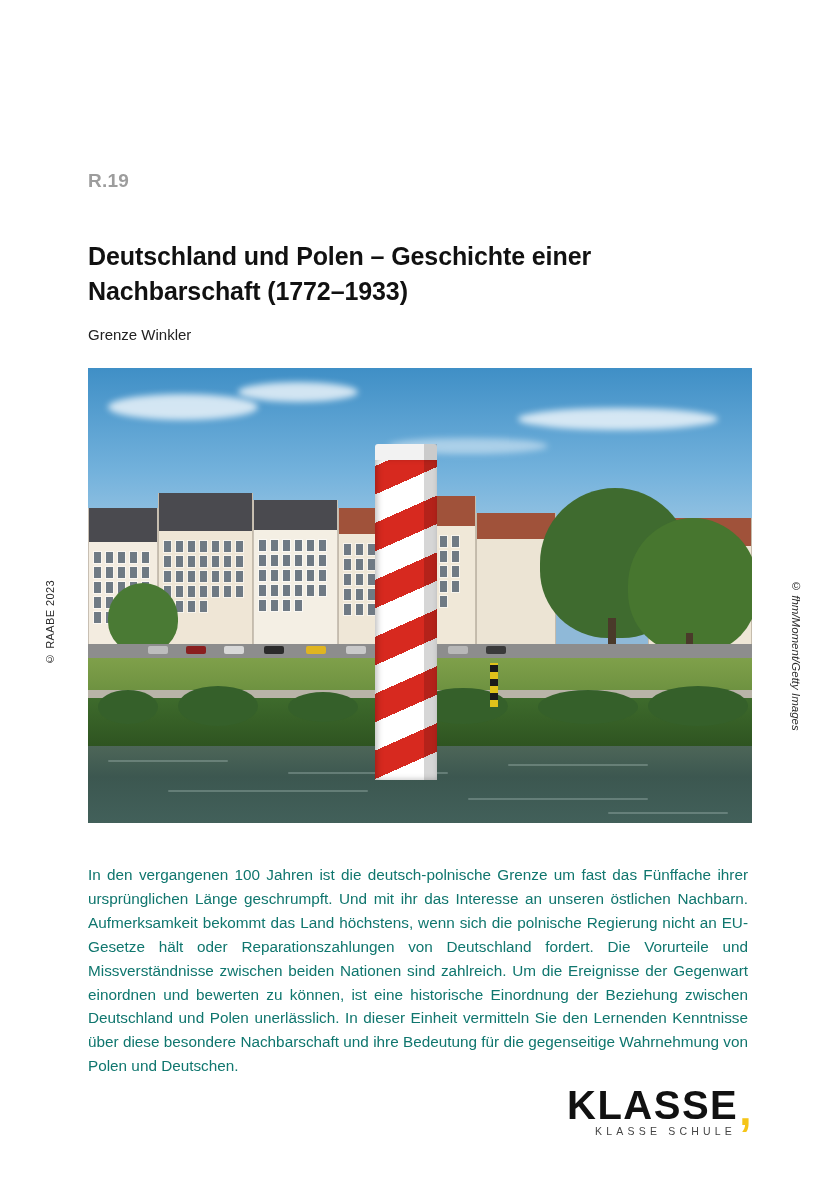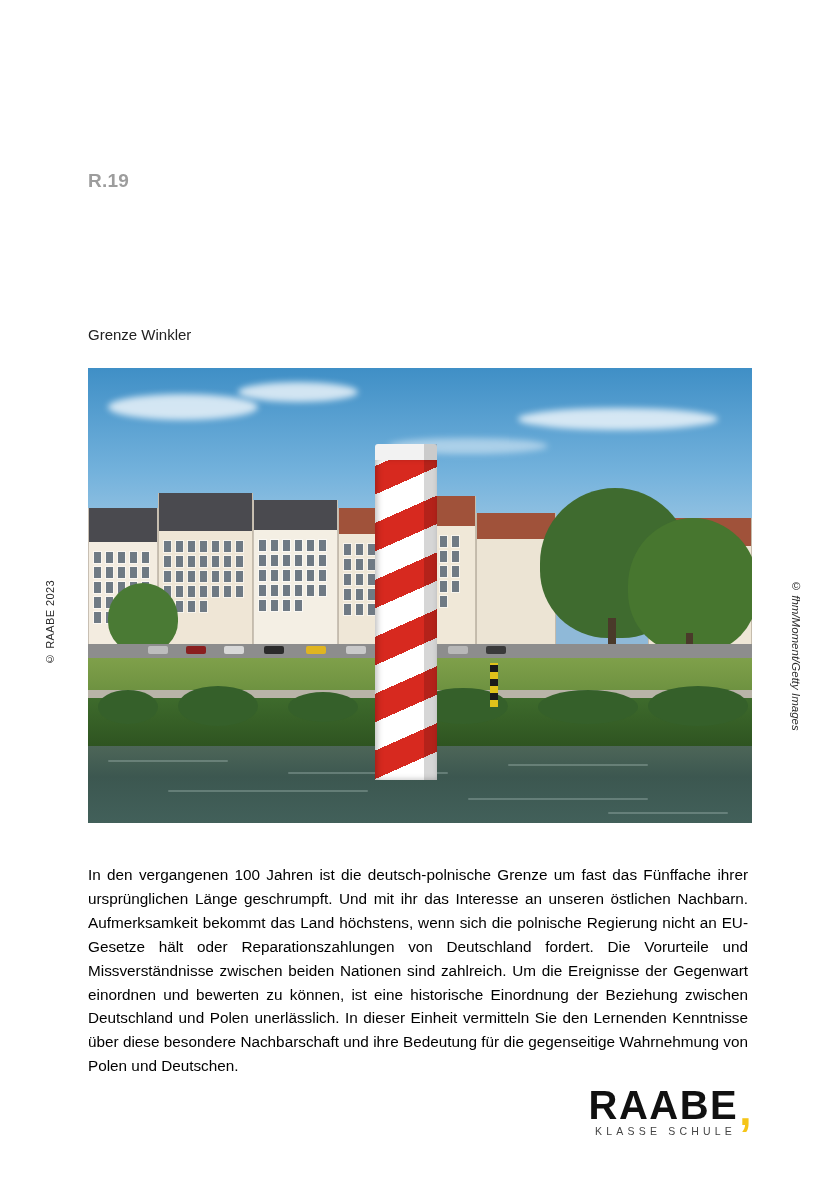--- a/index.html
+++ b/index.html
@@ -217,21 +217,21 @@
 
   
   .bodytext {
     position: absolute;
     top: 848px;
     left: 0;
     width: 660px;
     font-size: 15.3px;
     line-height: 1.56;
     text-align: justify;
-    color: #000000;
+    color: #0f766e;
   }
 
   
   .logo {
     position: absolute;
     right: 0;
     top: 1085px;
     width: 250px;
     text-align: right;
   }
@@ -264,20 +264,21 @@
 <body>
 
 <div class="side-left">© RAABE 2023</div>
 
 <div class="side-right">© fhm/Moment/Getty Images</div>
 
 <div class="page">
 
   <div class="code">R.19</div>
 
+  <h1 class="title">Deutschland und Polen – Geschichte einer Nachbarschaft (1772–1933)</h1>
 
   <div class="author">Grenze Winkler</div>
 
   <div class="photo">
 
     <div class="sky"></div>
     <div class="cloud c1"></div>
     <div class="cloud c2"></div>
     <div class="cloud c3"></div>
     <div class="cloud c4"></div>
@@ -520,17 +521,17 @@
       <div class="post"></div>
       <div class="post-top"></div>
       <div class="post-shade"></div>
     </div>
 
   </div>
 
   <p class="bodytext">In den vergangenen 100 Jahren ist die deutsch-polnische Grenze um fast das Fünffache ihrer ursprünglichen Länge geschrumpft. Und mit ihr das Interesse an unseren östlichen Nachbarn. Aufmerksamkeit bekommt das Land höchstens, wenn sich die polnische Regierung nicht an EU-Gesetze hält oder Reparationszahlungen von Deutschland fordert. Die Vorurteile und Missverständnisse zwischen beiden Nationen sind zahlreich. Um die Ereignisse der Gegenwart einordnen und bewerten zu können, ist eine historische Einordnung der Beziehung zwischen Deutschland und Polen unerlässlich. In dieser Einheit vermitteln Sie den Lernenden Kenntnisse über diese besondere Nachbarschaft und ihre Bedeutung für die gegenseitige Wahrnehmung von Polen und Deutschen.</p>
 
   <div class="logo">
-    <div class="logo-main"><span>RAABE</span><span class="logo-comma">,</span></div>
+    <div class="logo-main"><span>KLASSE</span><span class="logo-comma">,</span></div>
     <div class="logo-sub">KLASSE SCHULE</div>
   </div>
 
 </div>
 
 </body></html>

